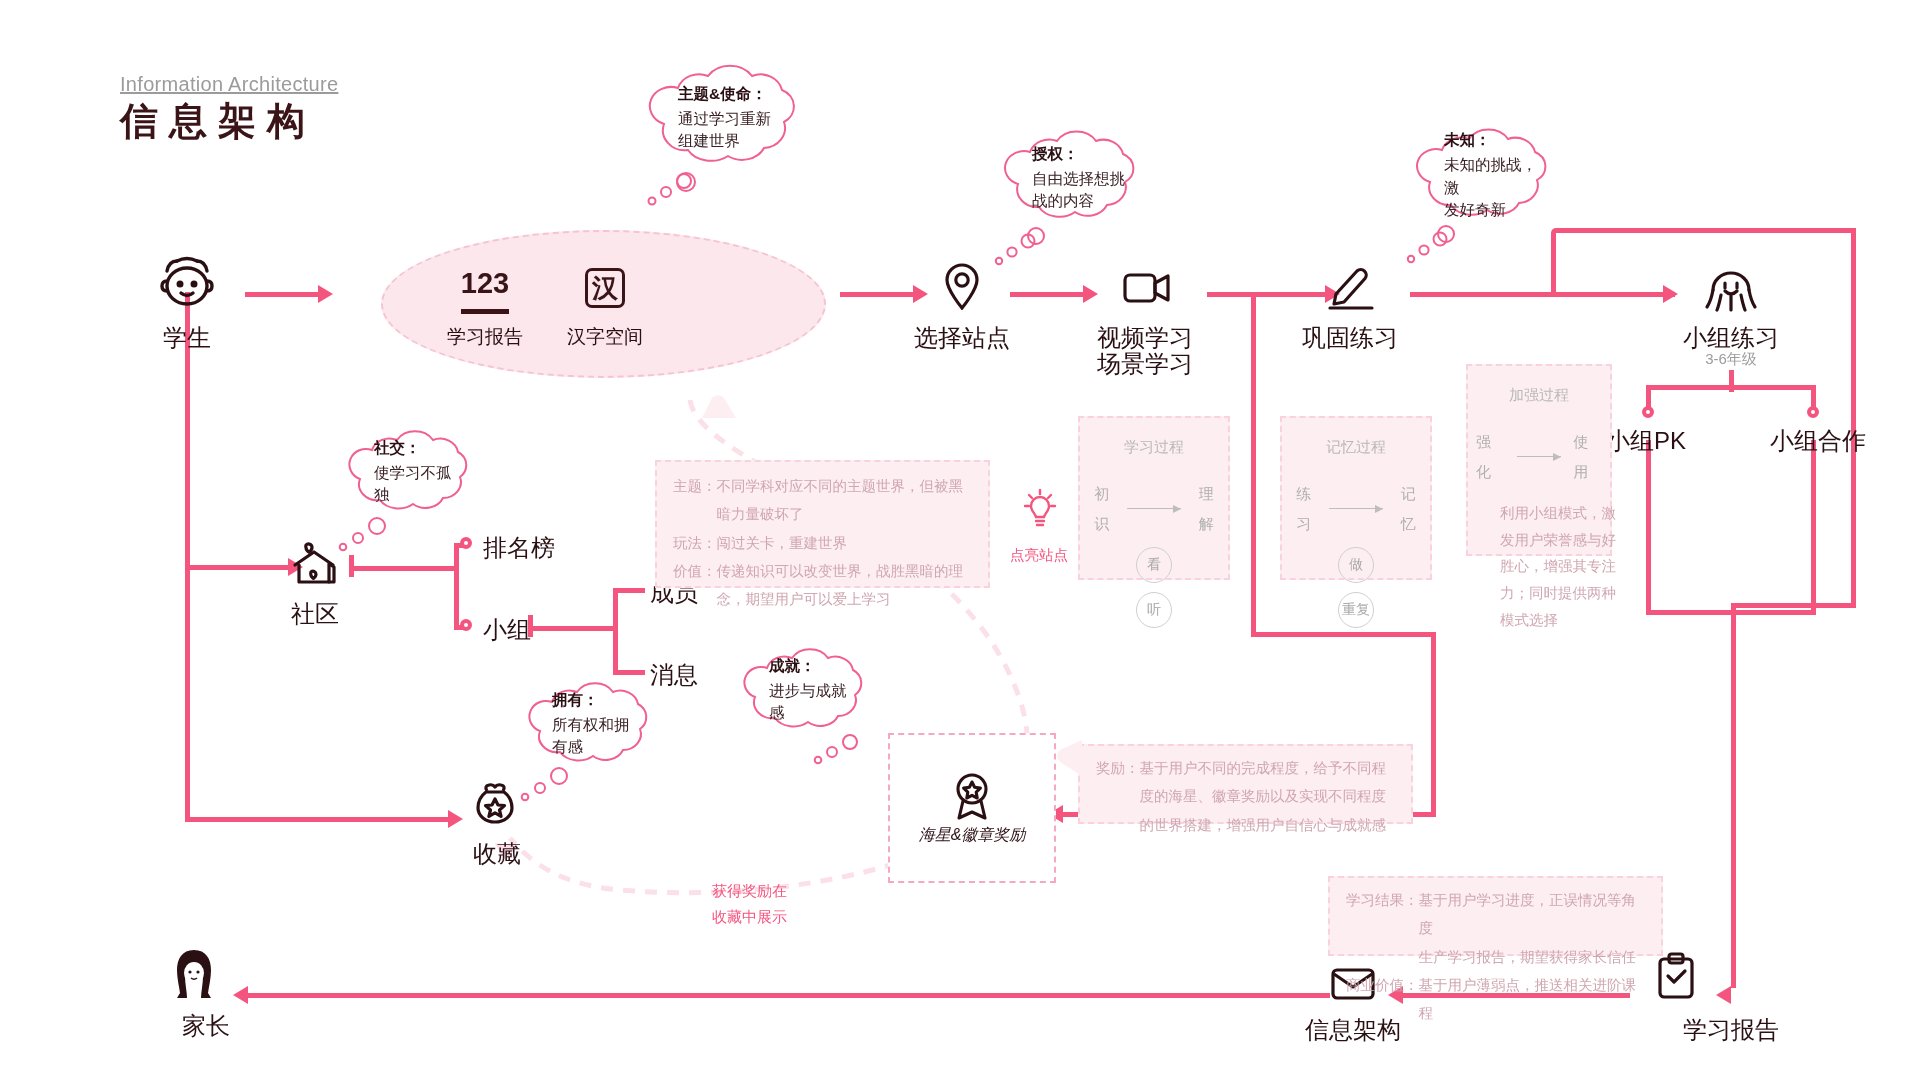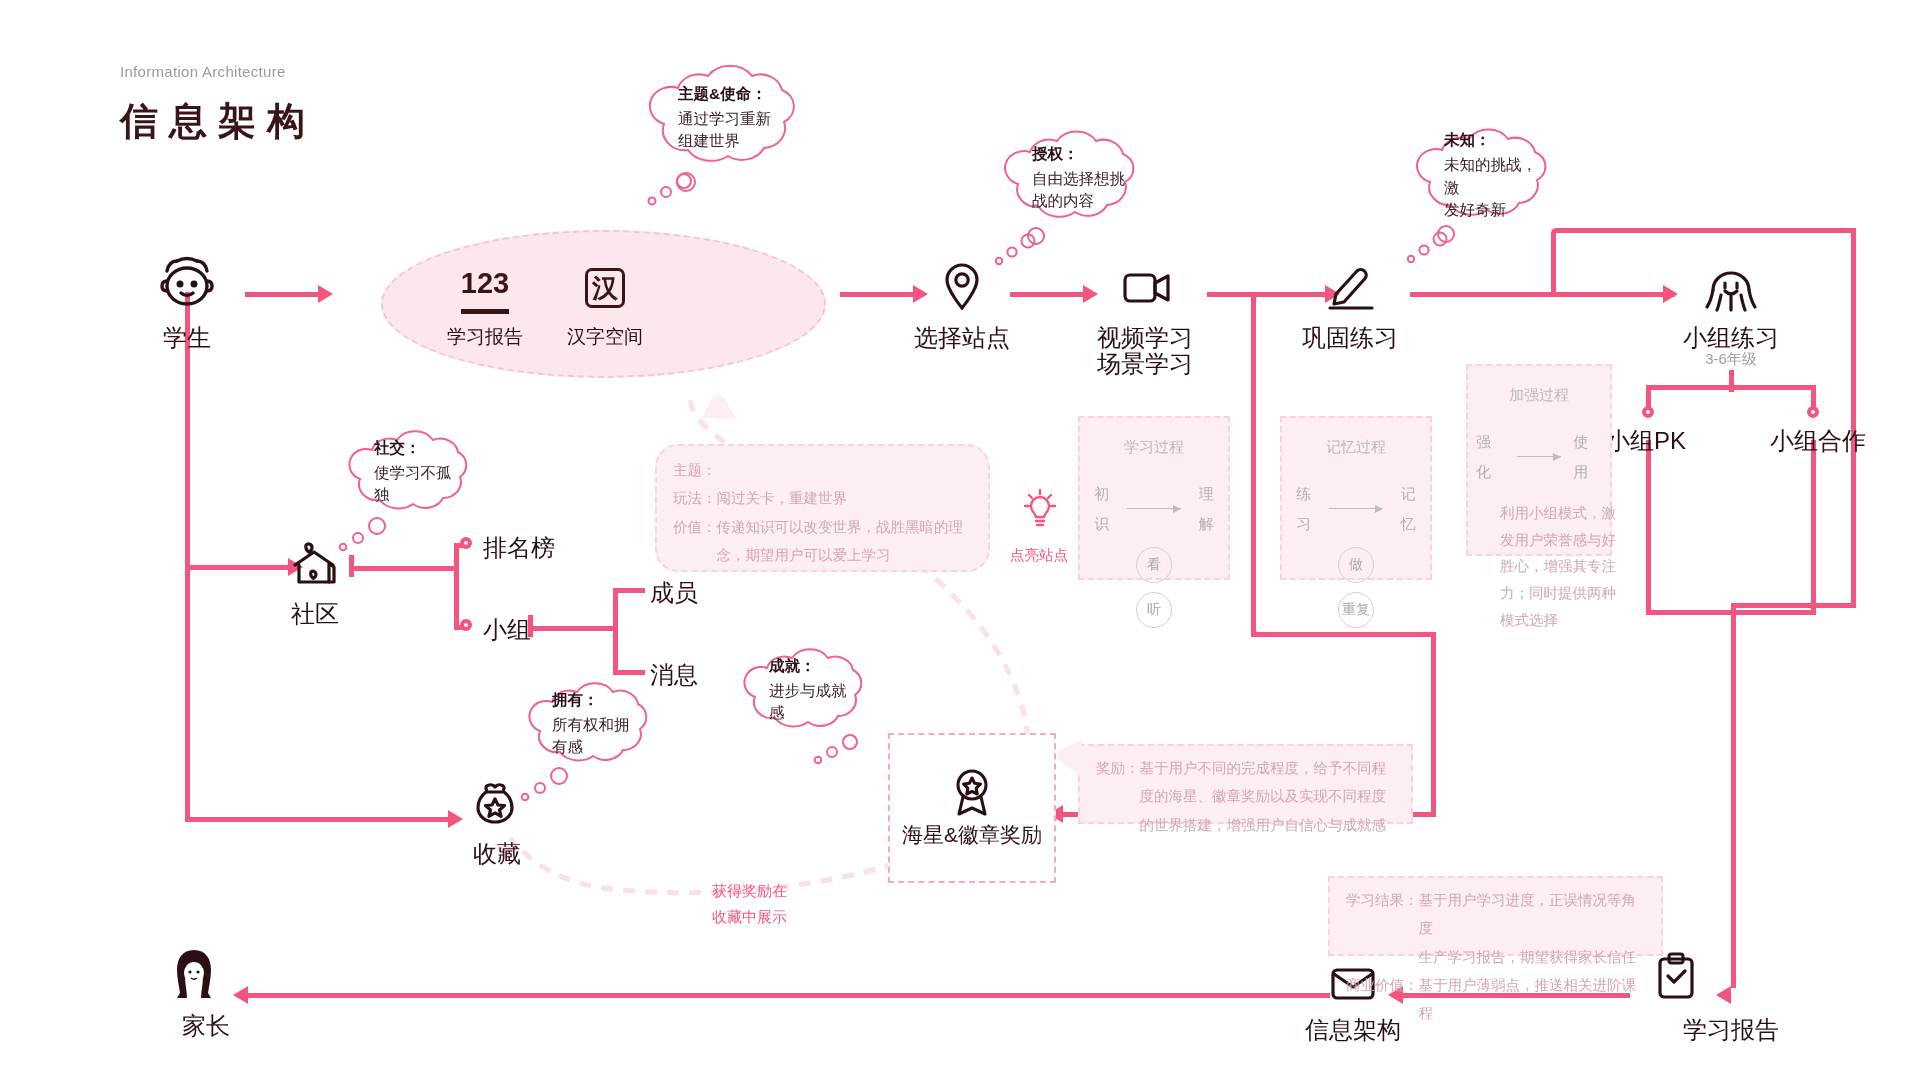--- a/index.html
+++ b/index.html
@@ -6,22 +6,22 @@
   html, body {
     width: 1920px; height: 1080px;
     background: #ffffff;
     font-family: "Liberation Sans", "DejaVu Sans", sans-serif;
     overflow: hidden;
   }
   #stage { position: relative; width: 1920px; height: 1080px; }
 
   
   .eyebrow {
-    position: absolute; left: 120px; top: 63px;
-    font-size: 15px; color: #9b9b9b; letter-spacing: .3px;
+    position: absolute; left: 120px; top: 73px;
+    font-size: 20px; color: #9b9b9b; letter-spacing: .3px; text-decoration: underline;
   }
   .main-title {
     position: absolute; left: 120px; top: 96px;
     font-size: 38px; font-weight: bold; color: #3b1418;
     letter-spacing: 11px;
   }
 
   
   .node-label {
     position: absolute; color: #2b1013; font-size: 24px;
@@ -129,21 +129,21 @@
     position:absolute; width:12px; height:12px; border-radius:50%;
     background:#ffffff; border:4px solid #f4557f;
   }
 
   
   .reward-card {
     position:absolute; left:888px; top:733px; width:168px; height:150px;
     border: 2px dashed #f4a9c0; background:#ffffff;
     display:flex; flex-direction:column; align-items:center; justify-content:center;
   }
-  .reward-card .rlabel { font-size: 21px; color:#2b1013; }
+  .reward-card .rlabel { font-size: 16px; color:#2b1013;font-style:italic; }
 
   .hint-text {
     position:absolute; color:#f4557f; font-size:15px; line-height:1.5;
     text-align:center; white-space:nowrap;
   }
 
   .lamp-label {
     position:absolute; color:#f4557f; font-size:14.5px; white-space:nowrap;
   }
 </style>
@@ -501,23 +501,27 @@
     </div>
   </div>
   <svg style="position:absolute;left:512px;top:764px;width:80px;height:60px;">
     <g fill="none" stroke="#f06090" stroke-width="2">
       <circle cx="47" cy="12" r="8"></circle>
         <circle cx="28" cy="24" r="5"></circle>
         <circle cx="13" cy="33" r="3.3"></circle>
     </g>
   </svg>
 
-  <div class="panel" style="left:655px;top:416px;width:335px;height:128px;padding:10px 14px 10px 16px;border-radius:23px;">
+  <div class="panel" style="left:655px;top:432px;width:335px;height:128px;padding:10px 14px 10px 16px;">
     <div class="prow">
       <span class="plabel">主题：</span>
+      <span class="pbody">
+        <span>不同学科对应不同的主题世界，但被黑</span><br>
+        <span>暗力量破坏了</span>
+      </span>
     </div>
     <div class="prow">
       <span class="plabel">玩法：</span>
       <span class="pbody">闯过关卡，重建世界</span>
     </div>
     <div class="prow">
       <span class="plabel">价值：</span>
       <span class="pbody">
         <span>传递知识可以改变世界，战胜黑暗的理</span><br>
         <span>念，期望用户可以爱上学习</span>

